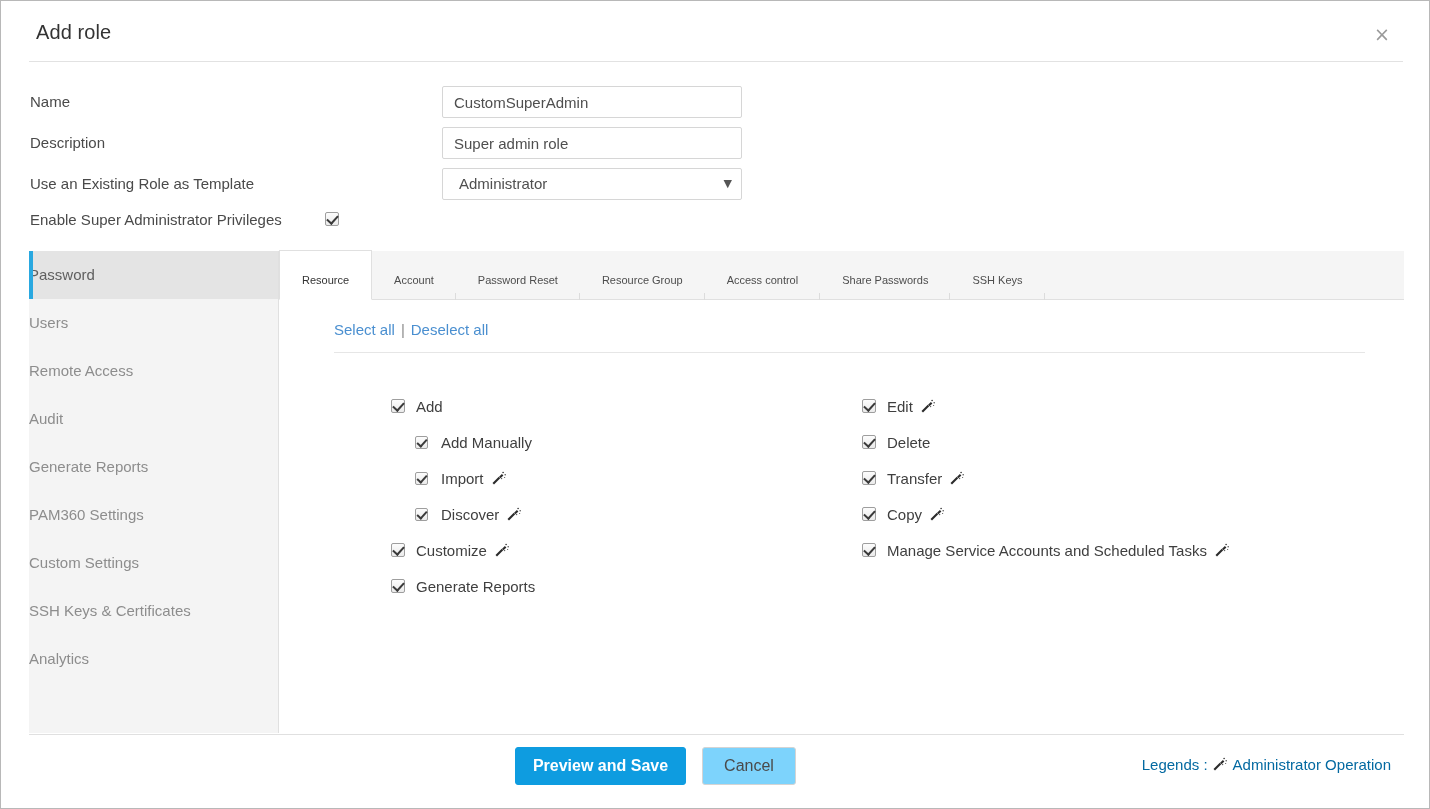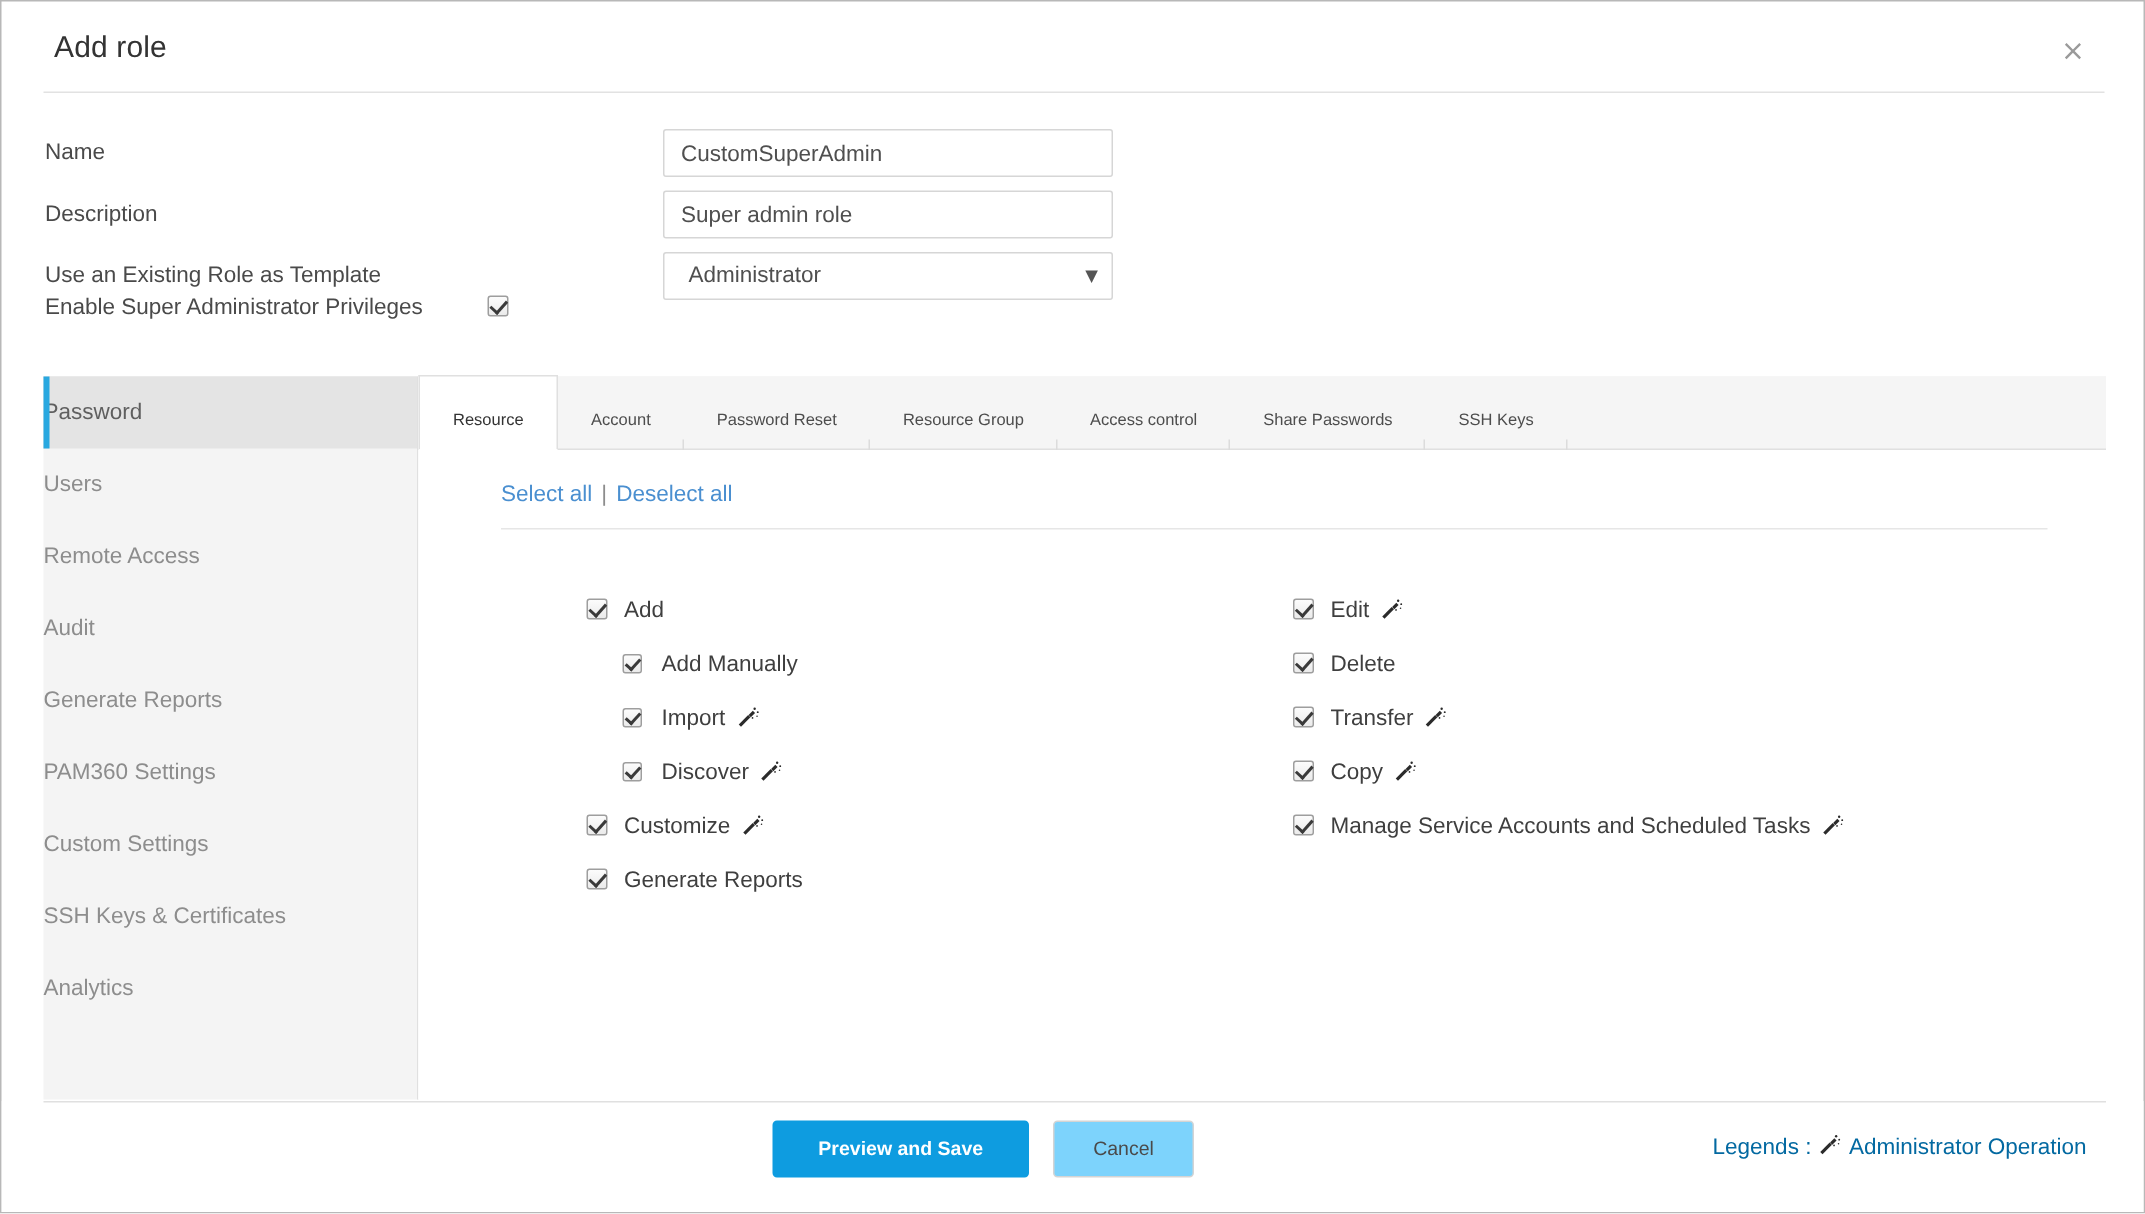--- a/index.html
+++ b/index.html
@@ -311,21 +311,21 @@
     position: absolute;
     left: 28px; top: 0;
     width: 1375px; height: 1px;
     background: #e0e0e0;
   }
   .btn {
     position: absolute;
     top: 13px;
     height: 38px;
     border-radius: 3px;
-    font-size: 13px;
+    font-size: 16px;
     cursor: pointer;
     font-family: "Liberation Sans", sans-serif;
     border: 1px solid transparent;
     line-height: 36px;
     text-align: center;
   }
   .btn-primary {
     left: 514px;
     width: 171px;
     background: #0e9ce0;
@@ -378,21 +378,21 @@
     <div class="form-row" style="top:105px;">
       <div class="form-label">Use an Existing Role as Template</div>
       <div class="form-control">
         <div class="select-wrap">
           <div class="select-box">Administrator</div>
           <span class="select-caret">▼</span>
         </div>
       </div>
     </div>
 
-    <div class="form-row" style="top:126px;padding-left:40px;">
+    <div class="form-row" style="top:141px;padding-left:40px;">
       <div class="form-label">Enable Super Administrator Privileges</div>
       <span class="cb checked super-cb"></span>
     </div>
   </div>
 
   <div class="panel">
     <div class="panel-border-top"></div>
 
     <div class="sidebar" id="sidebar">
         <div class="sidebar-item active"><span>Password</span></div>

